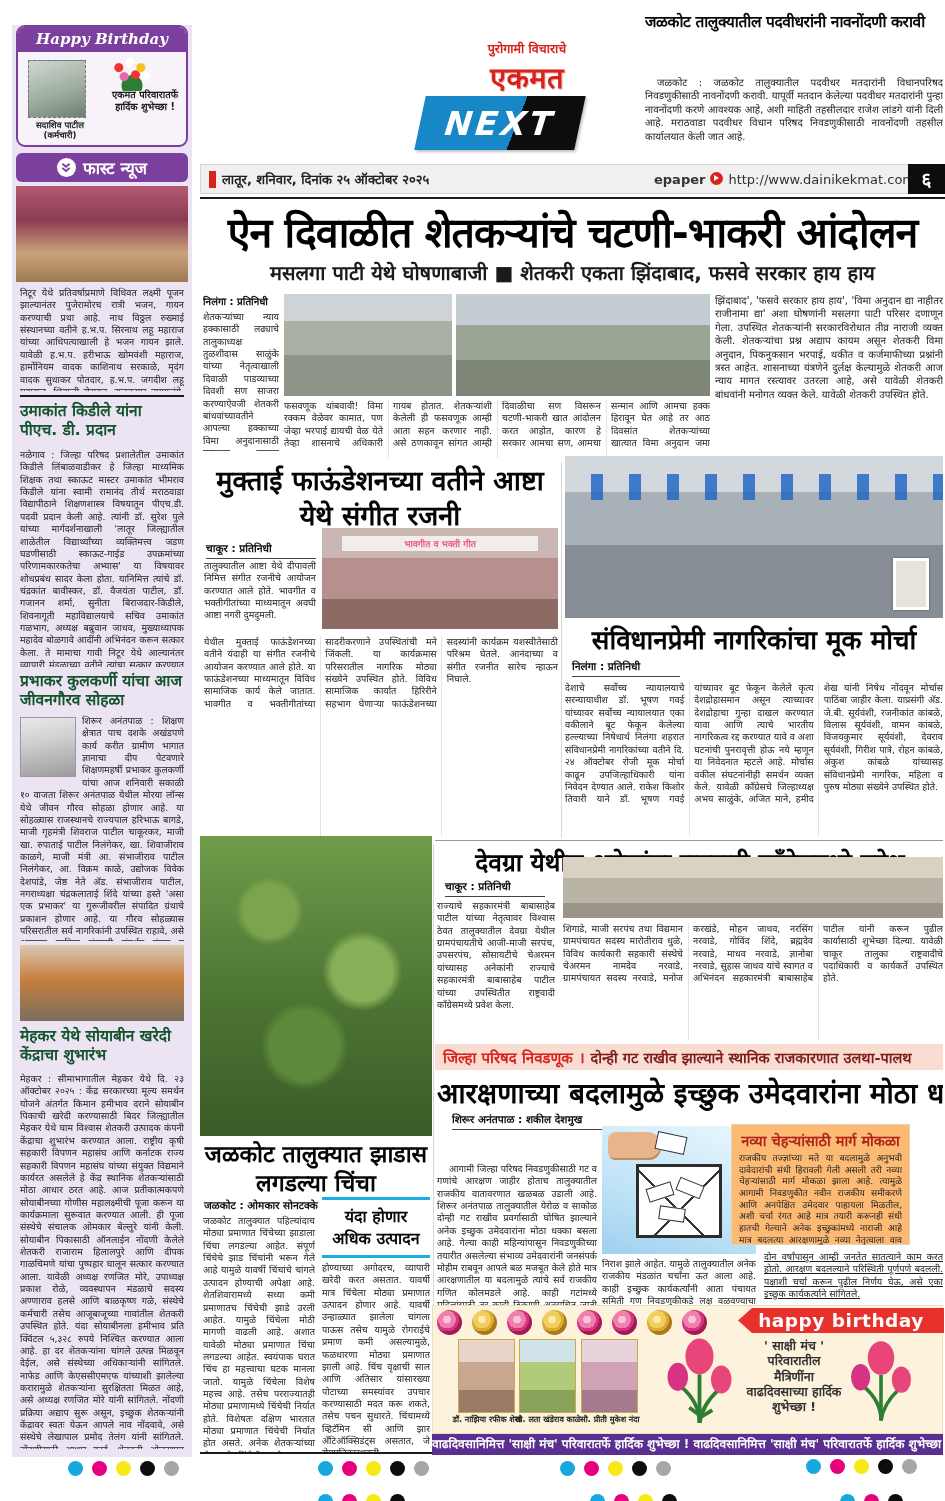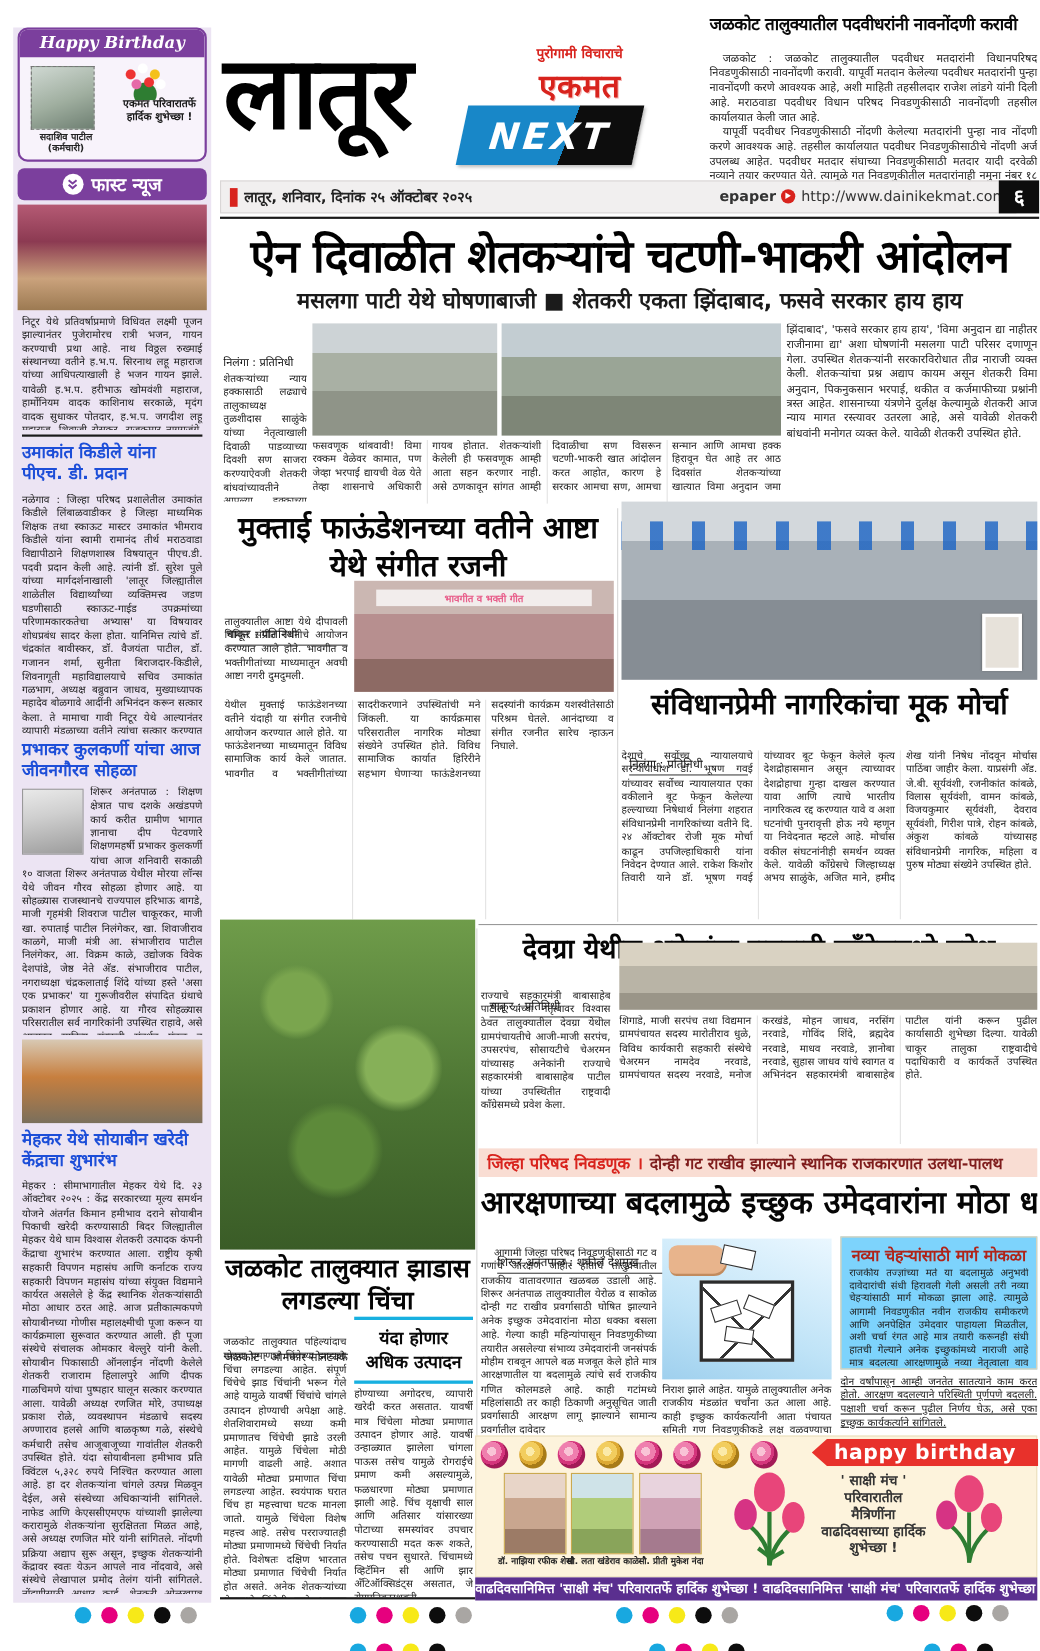--- a/index.html
+++ b/index.html
@@ -3,23 +3,23 @@
 <meta charset="utf-8">
 <style>
   * { margin:0; padding:0; box-sizing:border-box; }
   html,body { background:#fff; }
   body { font-family:"DejaVu Sans", sans-serif; width:945px; }
   #page { position:relative; width:945px; height:1501px; background:#fff; overflow:hidden; }
   .abs { position:absolute; }
   .jt { text-align:justify; color:#1c1c1c; overflow:hidden; }
   .bt { font-size:10px; line-height:1.34; }
   .bt9 { font-size:9.3px; line-height:1.33; }
-  .ind { text-indent:12px; }
+  .ind { text-indent:12px;margin-top:29px; }
   .hl { font-weight:900; color:#0a0a0a; }
-  .byline { font-weight:normal; font-size:10.5px; color:#111; border-bottom:1px solid #444; padding-bottom:3px;margin-top:28px; }
+  .byline { font-weight:bold; font-size:10.5px; color:#111; border-bottom:1px solid #444; padding-bottom:3px; }
   .cols3 { column-count:3; column-gap:10px; column-rule:1px solid #e3e3e3; }
   .cols4 { column-count:4; column-gap:10px; column-rule:1px solid #e3e3e3; }
   .rule { background:#1a1a1a; }
   .vrule { background:#d8d8d8; width:1px; }
 
   
   #sidebar { left:12px; top:25px; width:180px; height:1432px; background:#ece4f3; }
   #bb { left:4px; top:0; width:172px; height:122px; background:#f8f3fb; border:2px solid #7b3f9d; border-radius:9px; overflow:hidden; }
   #bb-head { height:25px; background:#7b3f9d; border-radius:6px 6px 0 0; color:#fff; text-align:center;
              font-family:"DejaVu Serif", serif; font-weight:bold; font-style:italic; font-size:15px; line-height:25px; }
@@ -34,21 +34,21 @@
        radial-gradient(circle at 32% 60%, #e66aa8 0 4px, transparent 5px),
        radial-gradient(circle at 58% 55%, #e33 0 4px, transparent 5px),
        radial-gradient(circle at 82% 60%, #fff 0 4px, transparent 5px),
        radial-gradient(circle at 50% 85%, #2e7d32 0 10px, transparent 11px); }
   #bb-msg { position:absolute; left:86px; top:62px; width:82px; text-align:center; font-size:9.6px; font-weight:bold; color:#1a1a1a; line-height:1.22; }
   #fn-head { left:4px; top:128px; width:172px; height:29px; background:#7b3f9d; border-radius:6px; color:#fff;
              display:flex; align-items:center; justify-content:center; gap:7px; font-weight:bold; font-size:16.5px; }
   .chev-circle { width:19px; height:19px; background:#fff; border-radius:50%; display:flex; align-items:center; justify-content:center; }
   #fn-photo { left:4px; top:161px; width:172px; height:96px;
      background:linear-gradient(180deg,#b55a74 0%,#8c3a52 35%,#caa27c 70%,#9c7a52 100%); }
-  .sb-h { font-weight:900; font-size:15.5px; line-height:1.22; color:#1d4ed8; }
+  .sb-h { font-weight:900; font-size:15.5px; line-height:1.22; color:#14532d; }
   .sb-portrait { float:left; width:56px; height:60px; margin:2px 6px 2px 0; border:1px solid #999;
      background:linear-gradient(170deg,#e9e9e9 0%,#cfcfcf 40%,#9c9c9c 100%); }
   #sb-photo2 { left:8px; top:920px; width:164px; height:76px;
      background:linear-gradient(180deg,#d8c9b4 0%,#c77f3f 45%,#7a6f5c 100%); }
 
   
   #mast-title { left:203px; top:34px; width:270px; font-size:92px; line-height:1.1; font-weight:900; color:#000; letter-spacing:-2px; }
   #brand { left:462px; top:40px; width:130px; text-align:center; color:#d8231d; }
   #brand-tag { font-size:12.5px; font-weight:bold; }
   #brand-name { font-size:29px; font-weight:900; letter-spacing:0.5px; text-shadow:1px 1px 0 #f5b5b2; }
@@ -134,21 +134,21 @@
   #zp-h { left:437px; top:1073px; width:506px; text-align:center; font-size:28px; font-weight:900; white-space:nowrap; overflow:hidden; color:#050505; }
   #zp-by { left:452px; top:1112px; width:168px; }
   #zp-col1 { left:437px; top:1134px; width:160px; height:172px; }
   #zp-illus { left:602px; top:1126px; width:154px; height:128px; background:linear-gradient(200deg,#eaf7ff 0%,#bfe3f7 60%,#9fd0ee 100%); overflow:hidden; }
   #zp-box-i { position:absolute; left:34px; top:38px; width:86px; height:74px; border:3px solid #2c2c2c; background:#fff;
       background-image:linear-gradient(45deg, transparent 42%, #333 42% 44%, transparent 44%),linear-gradient(-45deg, transparent 42%, #333 42% 44%, transparent 44%); }
   .slip { position:absolute; width:26px; height:14px; background:#fff; border:1.5px solid #333; }
   #hand { position:absolute; left:6px; top:6px; width:52px; height:26px; background:#e8b48c; border-radius:8px 12px 12px 6px; box-shadow:1px 2px 0 #c28b5e; }
   #hand-slip { position:absolute; left:48px; top:2px; width:30px; height:18px; background:#fff; border:1.5px solid #333; transform:rotate(12deg); }
   #zp-col2 { left:602px; top:1258px; width:154px; height:48px; }
-  #zp-box { left:764px; top:1124px; width:179px; height:121px; background:#7dd3fc; border:1px solid #e8d2ae; padding:5px 7px; }
+  #zp-box { left:731px; top:1124px; width:179px; height:121px; background:#fdba74; border:1px solid #e8d2ae; padding:5px 7px; }
   #zp-box-title { font-size:14.5px; font-weight:900; color:#b02318; text-align:center; margin-bottom:3px; }
   #zp-box-body { font-size:9px; line-height:1.3; height:92px; }
   #zp-after { left:764px; top:1251px; width:179px; height:56px;text-decoration:underline; }
 
   
   #ad { left:432px; top:1305px; width:511px; height:129px; background:#fdf3dc; border:1px solid #eadfbe; }
   #roses { position:absolute; left:4px; top:1px; width:300px; height:30px; display:flex; gap:10px; align-items:center; }
   .rose { width:25px; height:25px; border-radius:50%; }
   .rose.p { background:radial-gradient(circle at 40% 38%, #f9c4d6 0 4px, #ef7fae 4px 9px, #d4357c 9px 12px, #a31a57 12px); }
   .rose.y { background:radial-gradient(circle at 40% 38%, #fbeaa9 0 4px, #f2cd5e 4px 9px, #dca933 9px 12px, #a87b17 12px); }
@@ -204,21 +204,20 @@
     <div class="abs sb-h" style="left:8px; top:647px; width:164px;">प्रभाकर कुलकर्णी यांचा आज जीवनगौरव सोहळा</div>
     <div class="abs jt bt9" style="left:8px; top:690px; width:164px; height:226px;">
       <span class="sb-portrait"></span><span>शिरूर अनंतपाळ : शिक्षण क्षेत्रात पाच दशके अखंडपणे कार्य करीत ग्रामीण भागात ज्ञानाचा दीप पेटवणारे शिक्षणमहर्षी प्रभाकर कुलकर्णी यांचा आज शनिवारी सकाळी १० वाजता शिरूर अनंतपाळ येथील मोरया लॉन्स येथे जीवन गौरव सोहळा होणार आहे. या सोहळ्यास राजस्थानचे राज्यपाल हरिभाऊ बागडे, माजी गृहमंत्री शिवराज पाटील चाकूरकर, माजी खा. रुपाताई पाटील निलंगेकर, खा. शिवाजीराव काळगे, माजी मंत्री आ. संभाजीराव पाटील निलंगेकर, आ. विक्रम काळे, उद्योजक विवेक देशपांडे, जेष्ठ नेते अ‍ॅड. संभाजीराव पाटील, नगराध्यक्षा चंद्रकलाताई शिंदे यांच्या हस्ते 'असा एक प्रभाकर' या गुरूजीवरील संपादित ग्रंथाचे प्रकाशन होणार आहे. या गौरव सोहळ्यास परिसरातील सर्व नागरिकांनी उपस्थित राहावे, असे आवाहन साहित्य संस्कृती संवर्धन मंडळ व प्रभाकरराव कुलकर्णी गौरव सोहळा संयोजन समितीच्या वतीने करण्यात आले आहे.</span>
     </div>
     <div id="sb-photo2" class="abs"></div>
 
     <div class="abs sb-h" style="left:8px; top:1002px; width:164px;">मेहकर येथे सोयाबीन खरेदी केंद्राचा शुभारंभ</div>
     <div class="abs jt bt9" style="left:8px; top:1048px; width:164px; height:376px;">मेहकर : सीमाभागातील मेहकर येथे दि. २३ ऑक्टोबर २०२५ : केंद्र सरकारच्या मूल्य समर्थन योजने अंतर्गत किमान हमीभाव दराने सोयाबीन पिकाची खरेदी करण्यासाठी बिदर जिल्ह्यातील मेहकर येथे घाम विश्वास शेतकरी उत्पादक कंपनी केंद्राचा शुभारंभ करण्यात आला. राष्ट्रीय कृषी सहकारी विपणन महासंघ आणि कर्नाटक राज्य सहकारी विपणन महासंघ यांच्या संयुक्त विद्यमाने कार्यरत असलेले हे केंद्र स्थानिक शेतकऱ्यांसाठी मोठा आधार ठरत आहे. आज प्रतीकात्मकपणे सोयाबीनच्या गोणीस महालक्ष्मीची पूजा करून या कार्यक्रमाला सुरूवात करण्यात आली. ही पूजा संस्थेचे संचालक ओमकार बेल्लुरे यांनी केली. सोयाबीन पिकासाठी ऑनलाईन नोंदणी केलेले शेतकरी राजाराम हिलालपुरे आणि दीपक गाळचिमणे यांचा पुष्पहार घालून सत्कार करण्यात आला. यावेळी अध्यक्ष रणजित मोरे, उपाध्यक्ष प्रकाश रोळे, व्यवस्थापन मंडळाचे सदस्य अण्णाराव हलसे आणि बाळकृष्ण गळे, संस्थेचे कर्मचारी तसेच आजूबाजूच्या गावांतील शेतकरी उपस्थित होते. यंदा सोयाबीनला हमीभाव प्रति क्विंटल ५,३२८ रुपये निश्चित करण्यात आला आहे. हा दर शेतकऱ्यांना चांगले उत्पन्न मिळवून देईल, असे संस्थेच्या अधिकाऱ्यांनी सांगितले. नाफेड आणि केएससीएमएफ यांच्याशी झालेल्या करारामुळे शेतकऱ्यांना सुरक्षितता मिळत आहे, असे अध्यक्ष रणजित मोरे यांनी सांगितले. नोंदणी प्रक्रिया अद्याप सुरू असून, इच्छुक शेतकऱ्यांनी केंद्रावर स्वतः येऊन आपले नाव नोंदवावे, असे संस्थेचे लेखापाल प्रमोद तेलंग यांनी सांगितले. नोंदणीसाठी आधार कार्ड, शेतकरी ओळखपत्र आणि बँक पासबुक आवश्यक आहे. या कागदपत्रांसह आल्यास नोंदणी प्रक्रिया सुलभपणे पूर्ण होईल, असे त्यांनी सांगितले. अधिक माहितीसाठी शेतकऱ्यांनी मेहकर येथील ग्राम विश्वास कार्यालयाशी संपर्क साधावा.</div>
   </div>
 
-  <div id="mast-title" class="abs">लातूर</div>
   <div id="brand" class="abs">
     <div id="brand-tag">पुरोगामी विचाराचे</div>
     <div id="brand-name">एकमत</div>
   </div>
   <div id="next" class="abs">
       <span>NEXT</span>
     </div>
 
   <div id="tr-head" class="abs hl">जळकोट तालुक्यातील पदवीधरांनी नावनोंदणी करावी</div>
   <div id="tr-body" class="abs jt bt">

